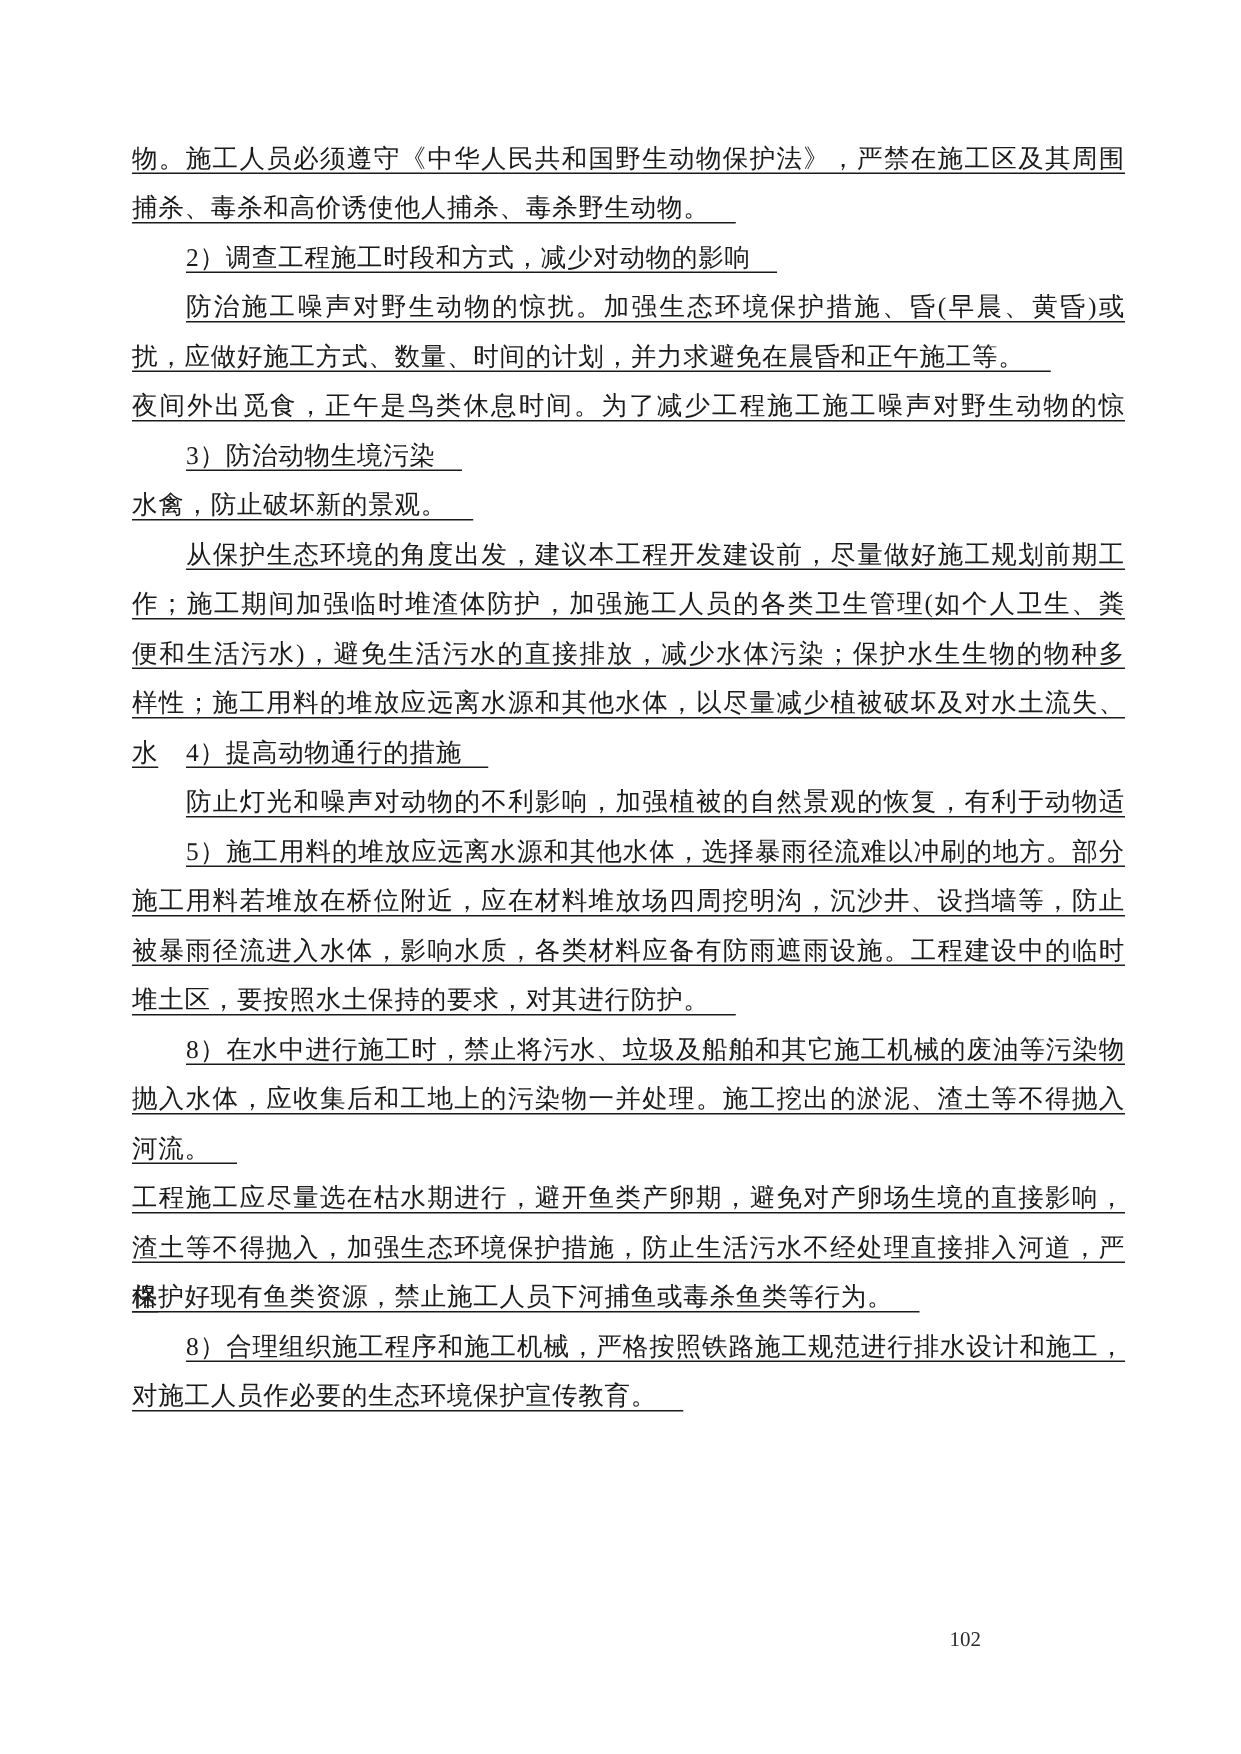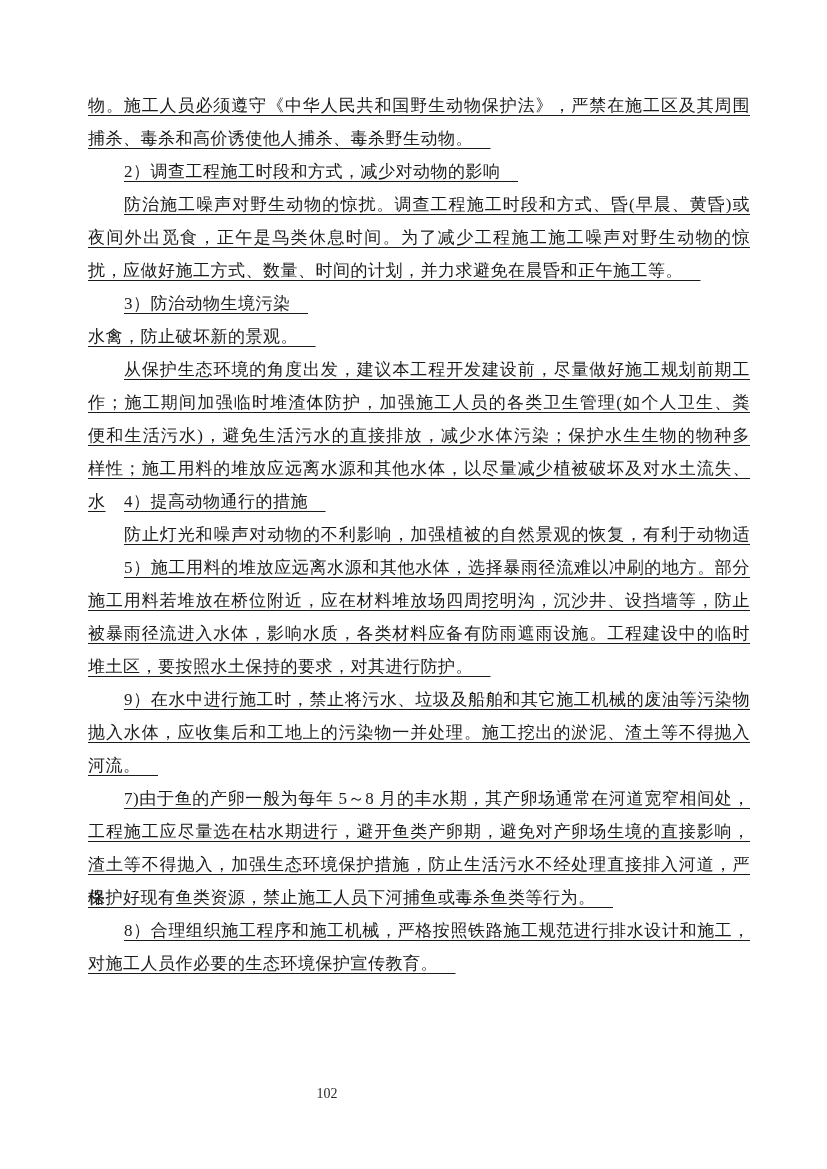--- a/index.html
+++ b/index.html
@@ -40,52 +40,51 @@
   .u {
     text-decoration: underline;
     text-decoration-thickness: 1px;
     text-underline-offset: 4px;
   }
   .page-number {
     position: absolute;
     top: 1086px;
     left: 0;
     width: 654px;
-    text-align: center;
+    text-align: right;
     font-size: 14px;
     color: #2a2a2a;
   }
 </style>
 </head>
 <body>
 
 <div class="page">
   <div class="content" id="content">
       <div class="line fill"><span class="u">物。施工人员必须遵守《中华人民共和国野生动物保护法》，严禁在施工区及其周围</span></div>
       <div class="line"><span class="u">捕杀、毒杀和高价诱使他人捕杀、毒杀野生动物。　</span></div>
       <div class="line indent"><span class="u">2）调查工程施工时段和方式，减少对动物的影响　</span></div>
-      <div class="line fill indent"><span class="u">防治施工噪声对野生动物的惊扰。调查工程施工时段和方式、昏(早晨、黄昏)或</span></div>
+      <div class="line fill indent"><span class="u">防治施工噪声对野生动物的惊扰。加强生态环境保护措施、昏(早晨、黄昏)或</span></div>
+      <div class="line"><span class="u">扰，应做好施工方式、数量、时间的计划，并力求避免在晨昏和正午施工等。　</span></div>
       <div class="line fill"><span class="u">夜间外出觅食，正午是鸟类休息时间。为了减少工程施工施工噪声对野生动物的惊</span></div>
-      <div class="line"><span class="u">扰，应做好施工方式、数量、时间的计划，并力求避免在晨昏和正午施工等。　</span></div>
       <div class="line indent"><span class="u">3）防治动物生境污染　</span></div>
       <div class="line"><span class="u">水禽，防止破坏新的景观。　</span></div>
       <div class="line fill indent"><span class="u">从保护生态环境的角度出发，建议本工程开发建设前，尽量做好施工规划前期工</span></div>
       <div class="line fill"><span class="u">作；施工期间加强临时堆渣体防护，加强施工人员的各类卫生管理(如个人卫生、粪</span></div>
       <div class="line fill"><span class="u">便和生活污水)，避免生活污水的直接排放，减少水体污染；保护水生生物的物种多</span></div>
       <div class="line fill"><span class="u">样性；施工用料的堆放应远离水源和其他水体，以尽量减少植被破坏及对水土流失、水</span></div>
       <div class="line indent"><span class="u">4）提高动物通行的措施　</span></div>
       <div class="line fill indent"><span class="u">防止灯光和噪声对动物的不利影响，加强植被的自然景观的恢复，有利于动物适</span></div>
       <div class="line fill indent"><span class="u">5）施工用料的堆放应远离水源和其他水体，选择暴雨径流难以冲刷的地方。部分</span></div>
       <div class="line fill"><span class="u">施工用料若堆放在桥位附近，应在材料堆放场四周挖明沟，沉沙井、设挡墙等，防止</span></div>
       <div class="line fill"><span class="u">被暴雨径流进入水体，影响水质，各类材料应备有防雨遮雨设施。工程建设中的临时</span></div>
       <div class="line"><span class="u">堆土区，要按照水土保持的要求，对其进行防护。　</span></div>
-      <div class="line fill indent"><span class="u">9）在水中进行施工时，禁止将污水、垃圾及船舶和其它施工机械的废油等污染物</span></div>
+      <div class="line fill indent"><span class="u">8）在水中进行施工时，禁止将污水、垃圾及船舶和其它施工机械的废油等污染物</span></div>
       <div class="line fill"><span class="u">抛入水体，应收集后和工地上的污染物一并处理。施工挖出的淤泥、渣土等不得抛入</span></div>
       <div class="line"><span class="u">河流。　</span></div>
-      <div class="line fill indent"><span class="u">7)由于鱼的产卵一般为每年 5～8 月的丰水期，其产卵场通常在河道宽窄相间处，</span></div>
       <div class="line fill"><span class="u">工程施工应尽量选在枯水期进行，避开鱼类产卵期，避免对产卵场生境的直接影响，</span></div>
       <div class="line fill"><span class="u">渣土等不得抛入，加强生态环境保护措施，防止生活污水不经处理直接排入河道，严格</span></div>
       <div class="line"><span class="u">保护好现有鱼类资源，禁止施工人员下河捕鱼或毒杀鱼类等行为。　</span></div>
       <div class="line fill indent"><span class="u">8）合理组织施工程序和施工机械，严格按照铁路施工规范进行排水设计和施工，</span></div>
       <div class="line"><span class="u">对施工人员作必要的生态环境保护宣传教育。　</span></div>
     </div>
   <div class="page-number">102</div>
 </div>
 
 </body></html>

